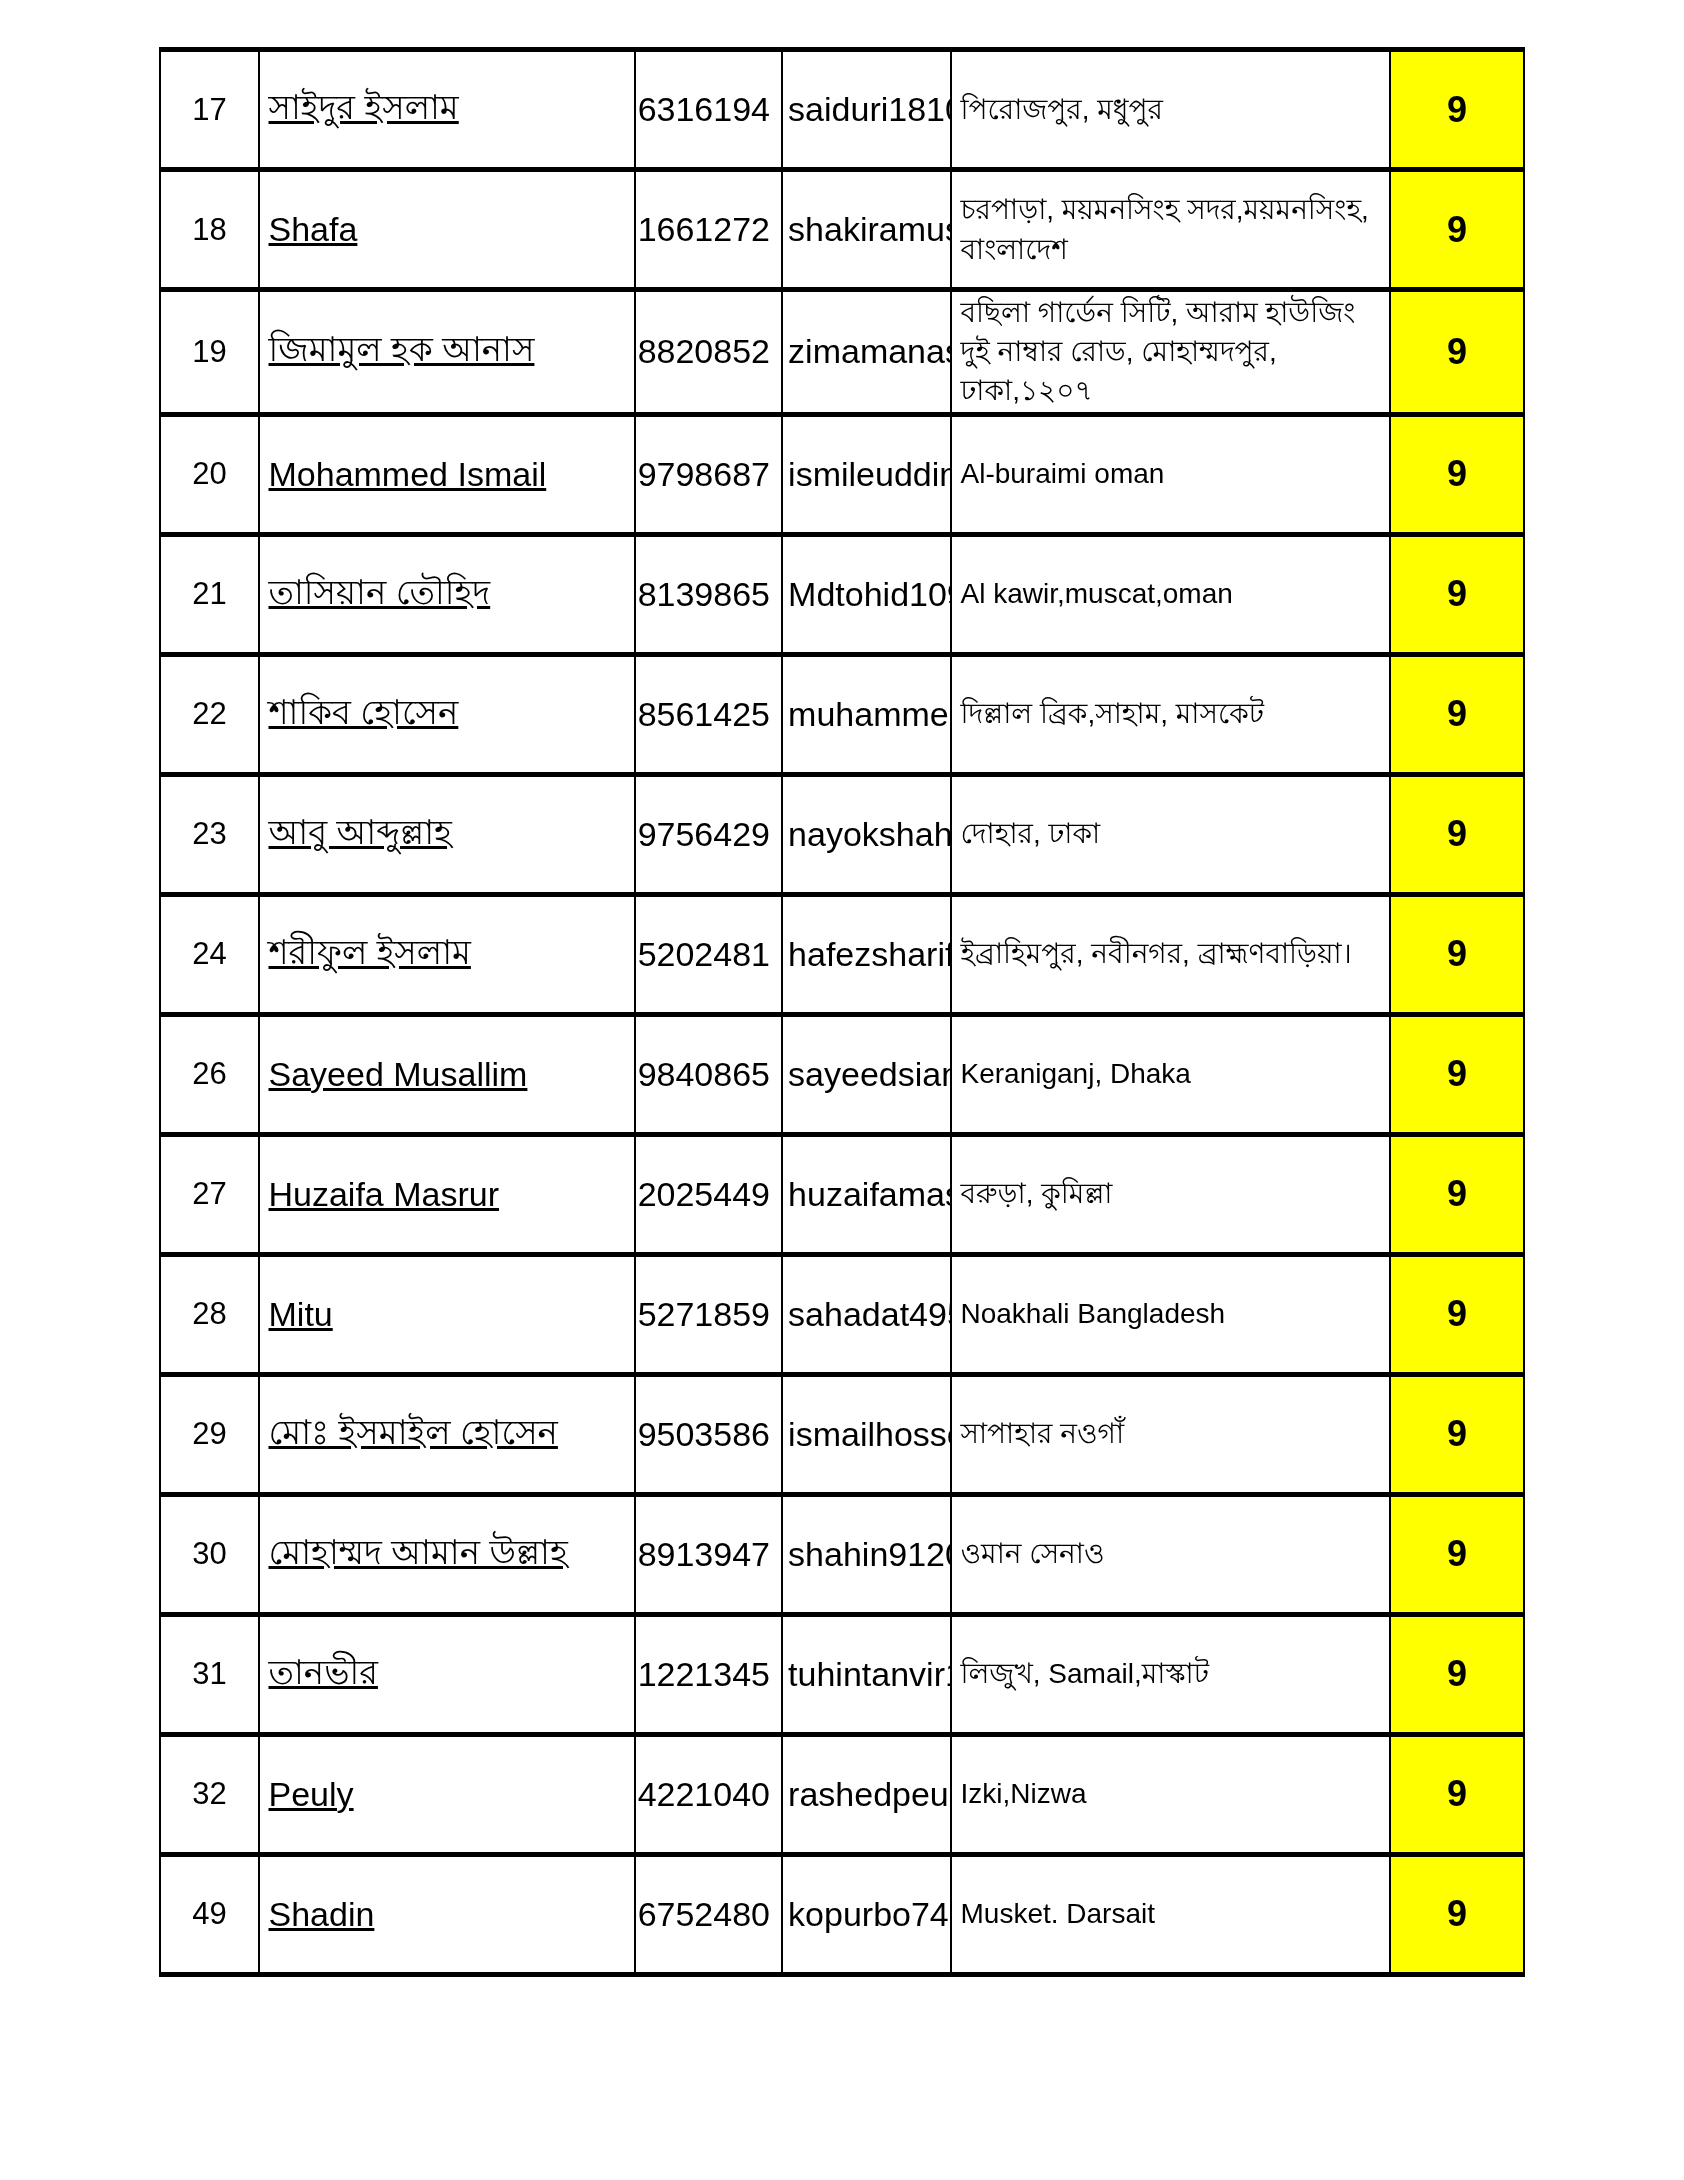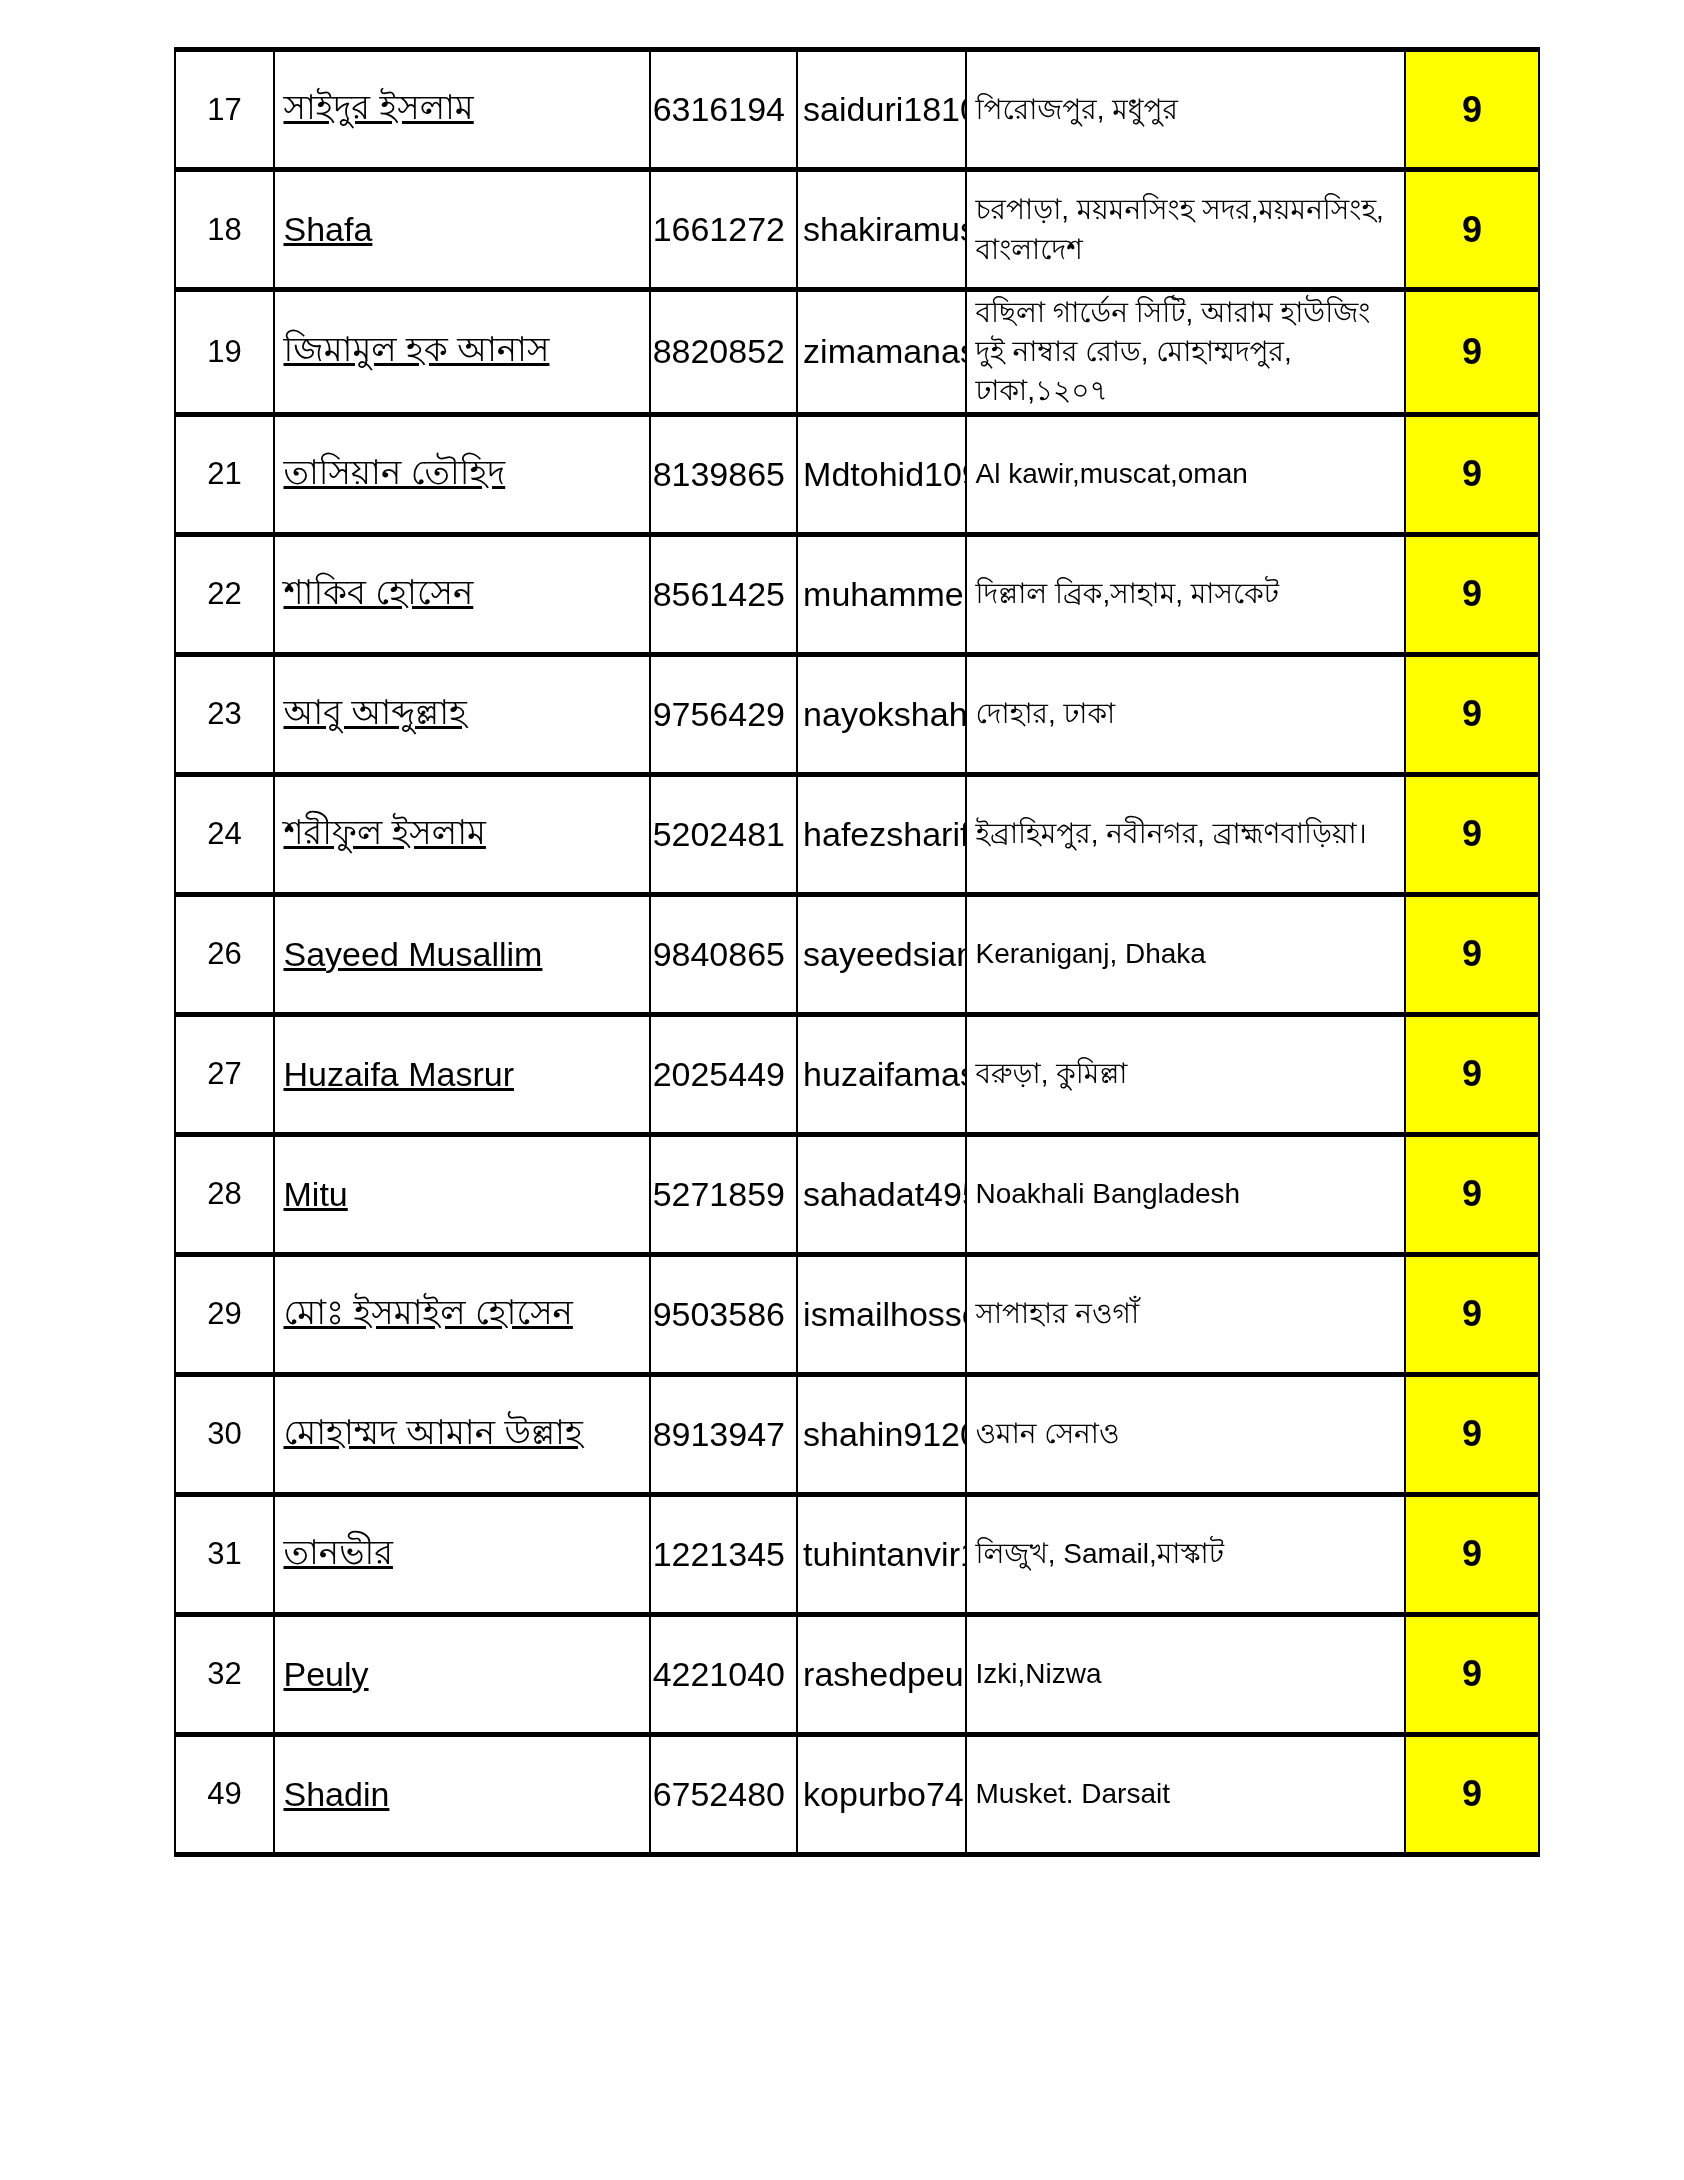--- a/index.html
+++ b/index.html
@@ -10,21 +10,21 @@
   .page {
     position: relative;
     width: 1685px;
     height: 2181px;
     background: #ffffff;
     font-family: "Liberation Sans", sans-serif;
     color: #000000;
   }
   table.roster {
     position: absolute;
-    left: 174px;
+    left: 159px;
     top: 47px;
     border-collapse: collapse;
     table-layout: fixed;
     width: 1294px;
   }
   table.roster td {
     border-left: 2.6px solid #000;
     border-right: 2.6px solid #000;
     border-top: 5.1px solid #000;
     border-bottom: 5.1px solid #000;
@@ -105,20 +105,28 @@
   </tr>
         <tr>
     <td class="c-serial">19</td>
     <td class="c-name">জিমামুল হক আনাস</td>
     <td class="c-phone">8820852</td>
     <td class="c-email">zimamanas</td>
     <td class="c-address">বছিলা গার্ডেন সিটি, আরাম হাউজিং দুই নাম্বার রোড, মোহাম্মদপুর, ঢাকা,১২০৭</td>
     <td class="c-score" style="background: rgb(255, 255, 0);">9</td>
   </tr>
         <tr>
+    <td class="c-serial">20</td>
+    <td class="c-name">Mohammed Ismail</td>
+    <td class="c-phone">9798687</td>
+    <td class="c-email">ismileuddin</td>
+    <td class="c-address">Al-buraimi oman</td>
+    <td class="c-score" style="background: rgb(255, 255, 0);">9</td>
+  </tr>
+        <tr>
     <td class="c-serial">21</td>
     <td class="c-name">তাসিয়ান তৌহিদ</td>
     <td class="c-phone">8139865</td>
     <td class="c-email">Mdtohid109</td>
     <td class="c-address">Al kawir,muscat,oman</td>
     <td class="c-score" style="background: rgb(255, 255, 0);">9</td>
   </tr>
         <tr>
     <td class="c-serial">22</td>
     <td class="c-name">শাকিব হোসেন</td>

